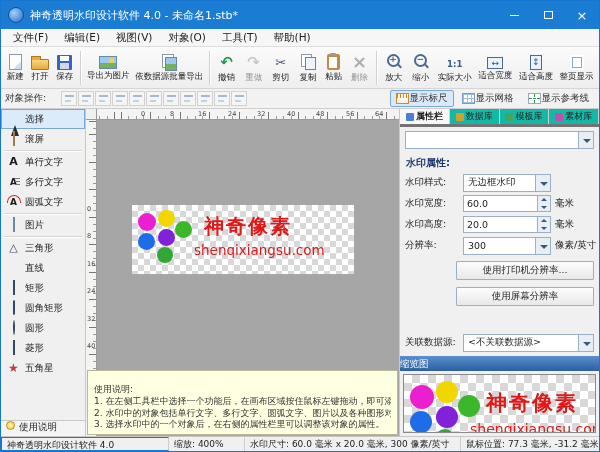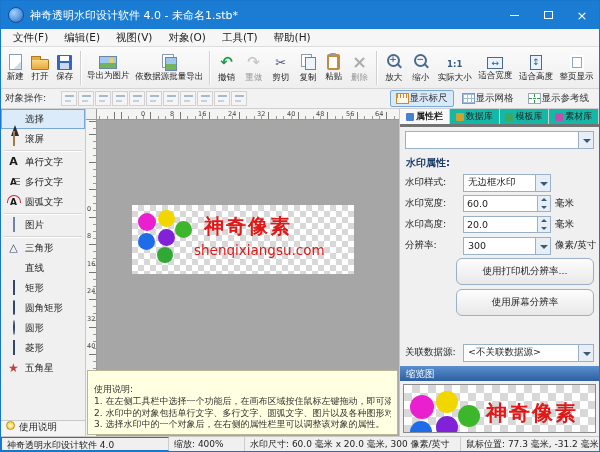--- a/index.html
+++ b/index.html
@@ -141,23 +141,23 @@
   .plabel{width:58px;flex:none;white-space:nowrap;}
   .pctrl{width:88px;flex:none;}
   .punit{margin-left:4px;white-space:nowrap;}
   .spin{height:17px;background:#fff;border:1px solid #9ab0c6;display:flex;align-items:stretch;}
   .spin input{flex:1;min-width:0;border:none;outline:none;font-size:9.5px;padding:0 3px;background:transparent;color:#222;}
   .spin .sbtns{width:13px;border-left:1px solid #9ab0c6;display:flex;flex-direction:column;}
   .spin .sb{flex:1;background:#e8eef6;position:relative;}
   .spin .sb.up::before{content:"";position:absolute;left:3px;top:2px;border-left:3px solid transparent;border-right:3px solid transparent;border-bottom:3px solid #3a5a7a;}
   .spin .sb.dn::before{content:"";position:absolute;left:3px;top:2px;border-left:3px solid transparent;border-right:3px solid transparent;border-top:3px solid #3a5a7a;}
   .pbtn-row{padding:2px 5px;text-align:right;}
-  .pbtn{width:138px;height:27px;font-size:9.5px;background:linear-gradient(#fdfdfd,#e8e8e8);border:1px solid #9ab0c6;border-radius:6px;color:#222;}
+  .pbtn{width:138px;height:19px;font-size:9.5px;background:linear-gradient(#fdfdfd,#e8e8e8);border:1px solid #9ab0c6;border-radius:1px;color:#222;}
   .rspacer{height:24px;}
-  .thumb-header{height:15px;background:linear-gradient(#5a8fd0,#2d5f9e);color:#fff;font-size:9.5px;line-height:15px;padding-left:6px;margin-top:3px;}
+  .thumb-header{height:15px;background:linear-gradient(#5a8fd0,#2d5f9e);color:#fff;font-size:9.5px;line-height:15px;margin-top:3px;}
   .thumb{flex:1;margin:3px 3px 3px;border:1px solid #8a8a8a;position:relative;background-color:#fff;background-image:linear-gradient(45deg,#d8d8d8 25%,transparent 25%,transparent 75%,#d8d8d8 75%),linear-gradient(45deg,#d8d8d8 25%,transparent 25%,transparent 75%,#d8d8d8 75%);background-size:16px 16px;background-position:0 0,8px 8px;overflow:hidden;}
   .thumb .wm-title{left:82px;top:14px;font-size:21px;}
   .thumb .wm-url{left:66px;top:46px;font-size:14px;}
 
   
   .statusbar{position:absolute;left:0;right:0;bottom:0;height:15px;background:#f0f0f0;border-top:1px solid #c8c8c8;display:flex;align-items:center;font-size:9px;color:#222;}
   .sseg{height:100%;line-height:14px;padding:0 5px;border-right:1px solid #cdcdcd;white-space:nowrap;overflow:hidden;}
   .sseg.app{width:168px;} .sseg.zoom{width:76px;} .sseg.size{width:216px;} .sseg.mouse{flex:1;border-right:none;}
 </style>
 </head>

